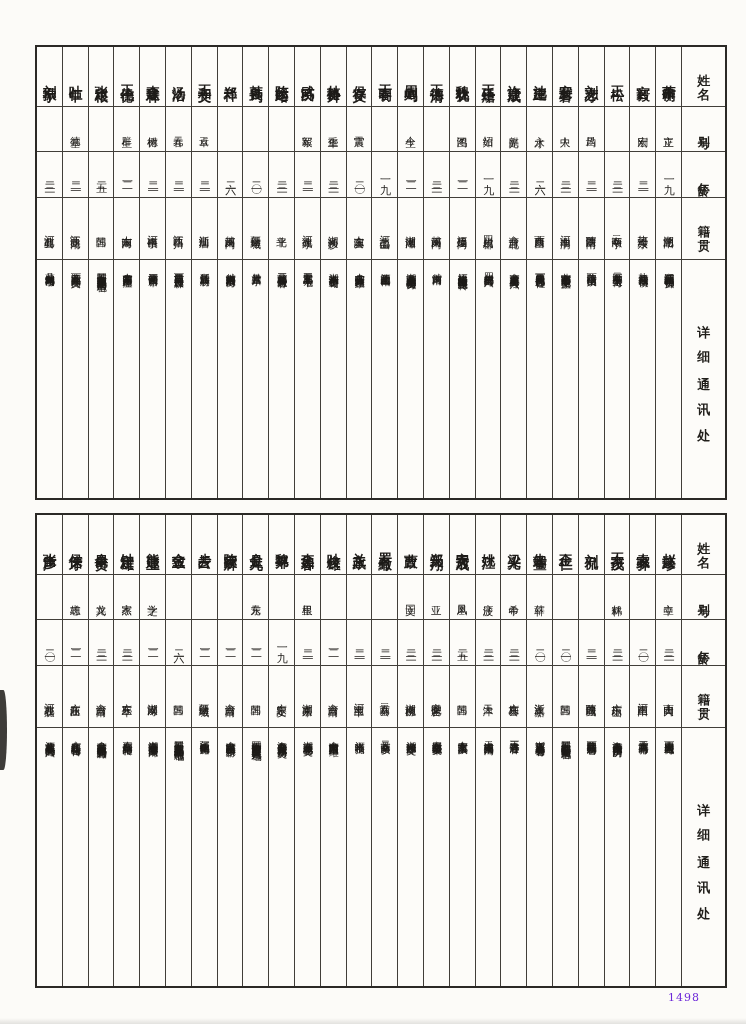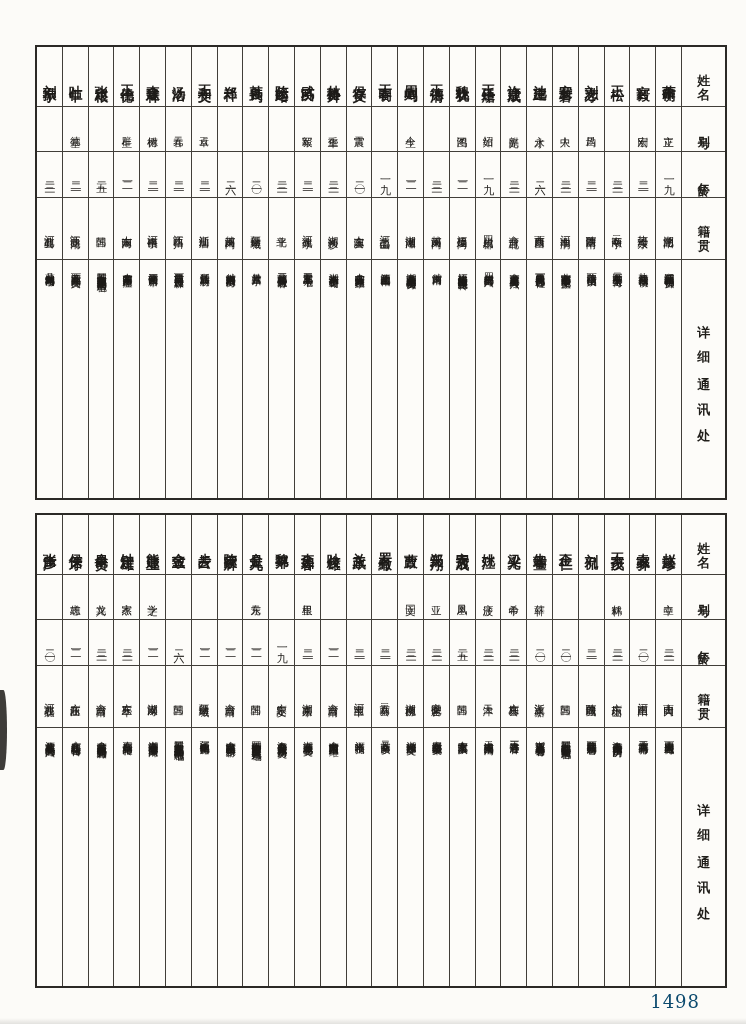--- a/index.html
+++ b/index.html
@@ -52,21 +52,21 @@
   
   .head .cell{font-weight:bold;color:#201e1a;}
   .head .h-name  {font-size:13px;letter-spacing:13px;}
   .head .h-alias {font-size:12px;letter-spacing:3px;}
   .head .h-age   {font-size:12px;letter-spacing:3px;}
   .head .h-native{font-size:12.5px;letter-spacing:14px;}
   .head .h-addr  {font-size:13px;letter-spacing:26px;justify-content:center;padding-top:0;}
 
   .pageno{
     position:absolute;right:46px;top:991px;
-    font-size:18px;color:#0c4a6e;letter-spacing:1px;
+    font-size:11px;color:#6d28d9;letter-spacing:1px;
     font-family:"DejaVu Serif","Liberation Serif",serif;
   }
 </style>
 </head>
 <body>
 
 <div class="sheet">
 
   <section class="table upper">
     <div class="col head">

